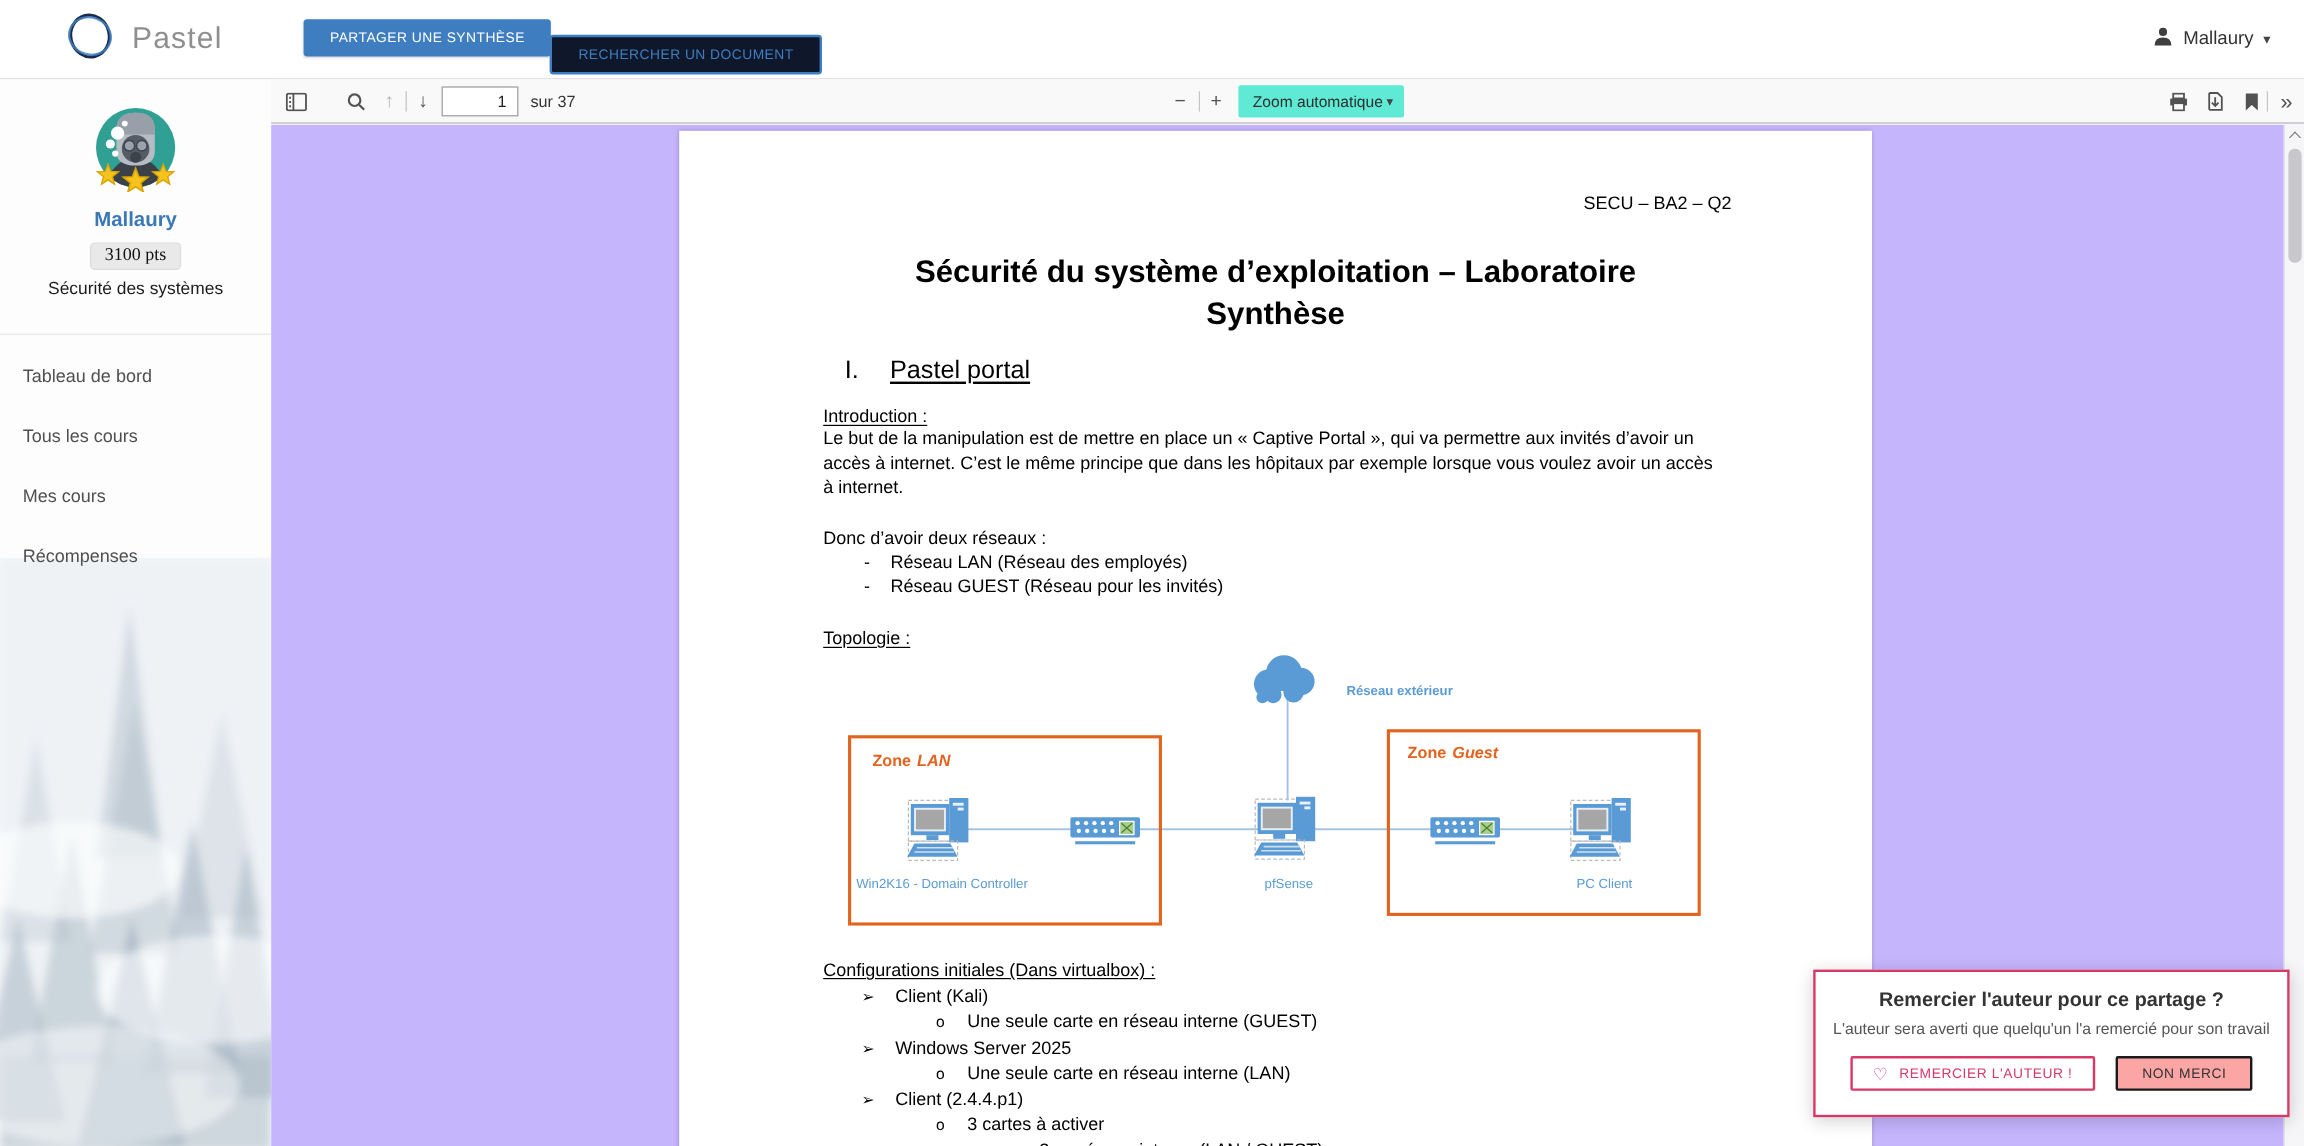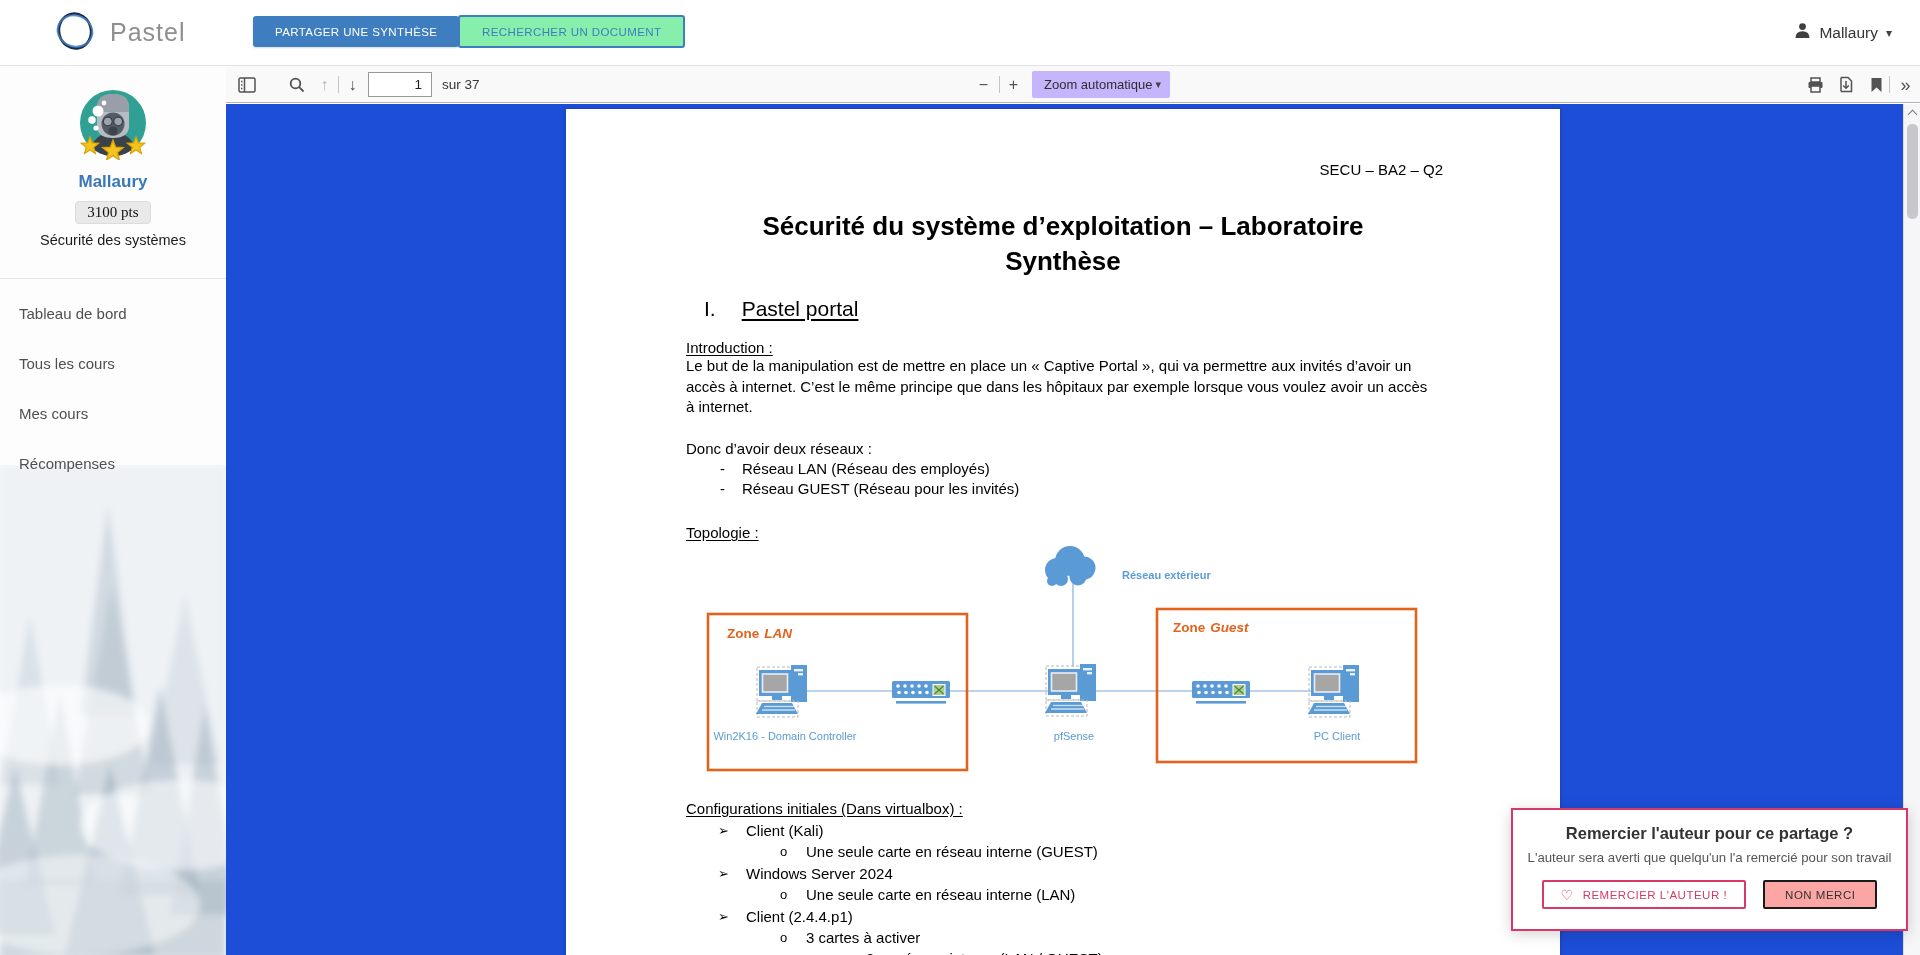--- a/index.html
+++ b/index.html
@@ -16,37 +16,37 @@
   .course-title { margin-top:8px; font-size:14.5px; color:#1c1c1c; }
   .side-divider { position:absolute; left:0; top:278px; width:226px; height:1px; background:#e4e6e8; }
   .side-nav { position:absolute; left:0; top:288px; width:226px; }
   .side-nav-item { height:50px; display:flex; align-items:center; padding-left:19px; font-size:15px; color:#4f4f4f; cursor:pointer; }
   .forest { position:absolute; left:0; bottom:0; width:226px; height:490px; pointer-events:none; }
 
   
   .topbar { position:absolute; left:226px; top:0; width:1694px; height:65px; background:#fff; }
   .topbar-line { position:absolute; left:0; top:65px; width:1920px; height:1px; background:#e3e3e3; z-index:3; }
   .btn-share { position:absolute; left:27px; top:16px; height:31px; padding:0 22px; background:#3e7ec0; color:#fff; border:none; border-radius:3px; font-size:11.5px; letter-spacing:.4px; cursor:pointer; font-family:inherit; box-shadow:0 1px 2px rgba(0,0,0,.15); }
-  .btn-search-doc { position:absolute; left:232px; top:15px; height:33px; padding:0 22px; background:#86efac; color:#3e7ec0; border:2px solid #3e7ec0; border-radius:3px; font-size:11.5px; letter-spacing:.4px; cursor:pointer; font-family:inherit; }
+  .btn-search-doc { position:absolute; left:232px; top:29px; height:33px; padding:0 22px; background:#0f172a; color:#3e7ec0; border:2px solid #3e7ec0; border-radius:3px; font-size:11.5px; letter-spacing:.4px; cursor:pointer; font-family:inherit; }
   .user-menu { position:absolute; right:28px; top:0; height:65px; display:flex; align-items:center; gap:8px; cursor:pointer; color:#333; }
   .user-menu .uname { font-size:15.5px; }
   .user-menu .caret { font-size:12px; color:#444; }
 
   
   .viewer { position:absolute; left:226px; top:66px; width:1694px; height:889px; }
   .pdf-toolbar { position:absolute; left:0; top:0; width:1694px; height:37px; background:#f9f9fa; border-bottom:1px solid #b5b5b8; z-index:2; }
   .tb-btn { position:absolute; top:5px; width:27px; height:27px; border:none; background:transparent; color:#525252; display:flex; align-items:center; justify-content:center; cursor:pointer; border-radius:2px; font-family:inherit; }
   .tb-glyph { font-size:16px; line-height:1; }
   .tb-sep { position:absolute; top:10px; width:1px; height:17px; background:#c4c4c7; }
   .page-input { position:absolute; left:142px; top:6px; width:64px; height:25px; border:1px solid #999; background:#fff; text-align:right; padding-right:9px; font-size:13.5px; color:#222; font-family:inherit; }
   .page-count { position:absolute; left:216px; top:11px; font-size:13.5px; color:#333; }
-  .zoom-select { position:absolute; left:806px; top:5px; width:138px; height:27px; background:#c4b5fd; color:#2f2f2f; font-size:13px; display:flex; align-items:center; justify-content:space-between; padding:0 9px 0 12px; cursor:pointer; border-radius:2px; }
+  .zoom-select { position:absolute; left:806px; top:5px; width:138px; height:27px; background:#5eead4; color:#2f2f2f; font-size:13px; display:flex; align-items:center; justify-content:space-between; padding:0 9px 0 12px; cursor:pointer; border-radius:2px; }
   .zoom-select .caret { font-size:11px; color:#444; }
 
-  .viewer-body { position:absolute; left:0; top:38px; width:1694px; height:851px; background:#1d4ed8; overflow:hidden; }
+  .viewer-body { position:absolute; left:0; top:38px; width:1694px; height:851px; background:#c4b5fd; overflow:hidden; }
   .scrollbar { position:absolute; right:0; top:0; width:17px; height:851px; background:#f6f6f8; border-left:1px solid #dedee2; }
   .scroll-up { position:absolute; top:3px; left:3px; width:11px; height:11px; cursor:pointer; }
   .scroll-up::after { content:""; position:absolute; left:2px; top:4px; width:6px; height:6px; border-left:1.5px solid #7a7a7a; border-top:1.5px solid #7a7a7a; transform:rotate(45deg); }
   .scroll-thumb { position:absolute; top:20px; left:3px; width:11px; height:95px; background:#c8c8cc; border-radius:5px; cursor:pointer; }
 
   
   .page { position:absolute; left:340px; top:5px; width:994px; height:1200px; background:#fff; box-shadow:0 0 4px rgba(0,0,0,.25); color:#000; }
   .doc-ref { position:absolute; top:51px; right:117px; font-size:15px; }
   .doc-title { position:absolute; top:100px; left:0; width:994px; text-align:center; font-size:26px; font-weight:bold; line-height:35px; text-decoration:underline; text-underline-offset:4px; }
   .doc-title span { display:inline-block; max-width:700px; }
@@ -340,21 +340,21 @@
           <div class="cfg-line lv1">
               <span class="mk">➢</span>
               <span class="tx">Client (Kali)</span>
             </div>
           <div class="cfg-line lv2">
               <span class="mk">o</span>
               <span class="tx">Une seule carte en réseau interne (GUEST)</span>
             </div>
           <div class="cfg-line lv1">
               <span class="mk">➢</span>
-              <span class="tx">Windows Server 2024</span>
+              <span class="tx">Windows Server 2025</span>
             </div>
           <div class="cfg-line lv2">
               <span class="mk">o</span>
               <span class="tx">Une seule carte en réseau interne (LAN)</span>
             </div>
           <div class="cfg-line lv1">
               <span class="mk">➢</span>
               <span class="tx">Client (2.4.4.p1)</span>
             </div>
           <div class="cfg-line lv2">

